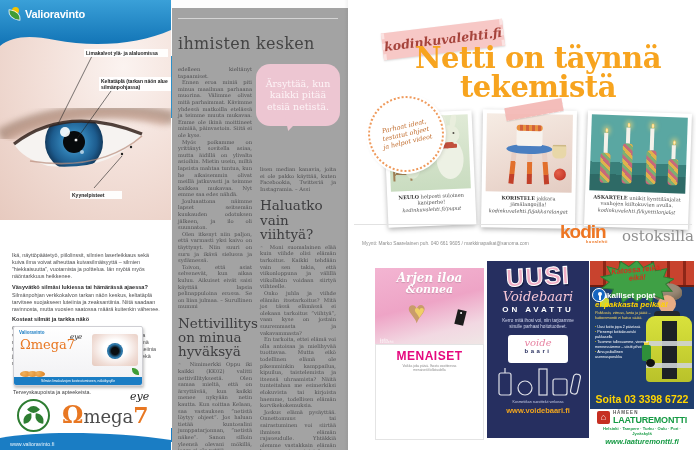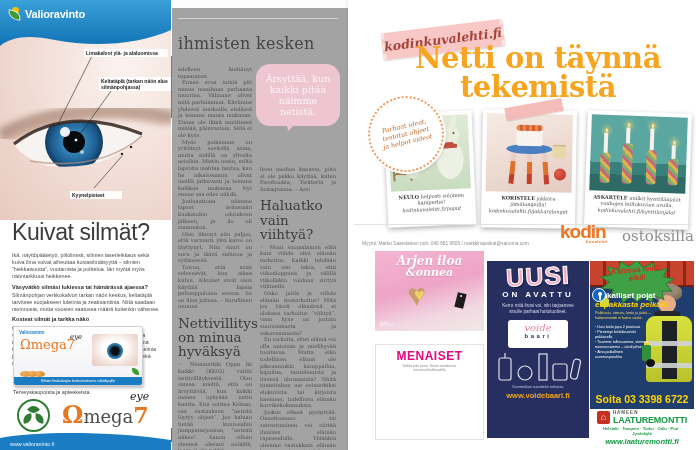--- a/index.html
+++ b/index.html
@@ -150,21 +150,21 @@
   
   .div1{position:absolute;left:6px;top:224px;width:338px;height:1px;background:#e2e2e2;}
   .sales{position:absolute;left:14px;top:236px;font-size:4.8px;color:#8e8e8e;}
   .klogo{position:absolute;left:212px;top:221px;width:60px;height:26px;}
   .kk{font-size:19px;font-weight:bold;color:#ee7623;letter-spacing:-1px;}
   .ksub{position:absolute;left:26px;top:18px;font-size:4.2px;color:#ee7623;font-weight:bold;
         letter-spacing:.4px;}
   .ost{position:absolute;left:274px;top:227px;font-family:"DejaVu Serif",serif;font-size:15px;color:#8f8f8f;}
 
   
-  .adA{position:absolute;left:27px;top:251px;width:109px;height:80px;overflow:hidden;
+  .adA{position:absolute;left:27px;top:268px;width:109px;height:80px;overflow:hidden;
        background:linear-gradient(165deg,#f3b5d2 0%,#eea4c6 45%,#f2d8e2 75%,#efe9e6 100%);}
   .a1,.a2{text-align:center;font-family:"DejaVu Serif",serif;font-style:italic;font-weight:bold;
           color:#fff;text-shadow:0 1px 1px rgba(0,0,0,.15);line-height:1.0;}
   .a1{margin-top:4px;font-size:12px;} .a2{font-size:11px;}
   .heart{position:absolute;left:32px;top:28px;font-size:32px;line-height:1;color:#c99c6a;}
   .heart:before{content:"♥";}
   .heart i{position:absolute;left:7px;top:7px;font-size:18px;font-style:normal;color:#f0cf66;}
   .heart i:before{content:"♥";}
   .tagb{position:absolute;right:19px;top:42px;width:9px;height:15px;background:#1c1c1c;
         transform:rotate(14deg);}
@@ -303,21 +303,20 @@
     <div class="brand">
       <span class="bicon">
           <i class="sun"></i>
           <i class="leaf"></i>
         </span>
       <span>Valioravinto</span>
     </div>
     <div class="lbl lbl1">Limakalvot ylä- ja alaluomissa</div>
     <div class="lbl lbl2">Keltatäplä (tarkan näön alue silmänpohjassa)</div>
     <div class="lbl lbl3">Kyynelpisteet</div>
-    <h1 class="adh1">Kuivat silmät?</h1>
     <div class="adtext">
       <p>Ikä, näyttöpäätetyö, piilolinssit, silmien laserleikkaus sekä kuiva ilma voivat aiheuttaa kuivasilmäisyyttä – silmien ”hiekkaisuutta”, vuotamista ja polttelua. Iän myötä myös näöntarkkuus heikkenee.</p>
       <h4>Väsyvätkö silmäsi lukiessa tai hämärässä ajaessa?</h4>
       <p>Silmänpohjan verkkokalvon tarkan näön keskus, keltatäplä tarvitsee suojakseen luteiinia ja zeaksantiinia. Niitä saadaan ravinnosta, mutta vuosien saatossa määrä kuitenkin vähenee.</p>
       <h4>Kosteat silmät ja tarkka näkö</h4>
       <p>Omega7-Eye -kapselit sisältävät silmän limakalvoille, verkkokalvolle ja kyynelnesteelle tarpeellisia luonnollisia ravintoaineita. Omega7-Eye on ainutlaatuinen yhdistelmä tutkittua SBA24-kaksoistyrniöljyä sekä samettikukan luteiinia ja zeaksantiinia. Se auttaa silmiä pysymään kosteina sekä näkemään tarkasti.</p>
     </div>
     <div class="pbox">
       <span class="pb-brand">Valioravinto</span>
       <span class="pb-name">Ωmega7</span>
@@ -355,21 +354,21 @@
       <p class="ind">Ennen eroa miniä piti minua maailman parhaana muorina. Välimme olivat mitä parhaimmat. Kävimme yhdessä matkoilla etelässä ja teimme muuta mukavaa. Emme ole ikinä moittineet miniää, päinvastoin. Siitä ei ole kyse.</p>
       <p class="ind">Myös poikamme on yrittänyt sovitella asiaa, mutta äidillä on ylivalta asioihin. Mietin usein, miltä lapsista mahtaa tuntua, kun he aikaisemmin olivat meillä jatkuvasti ja teimme kaikkea mukavaa. Nyt emme saa edes nähdä.</p>
       <p class="ind">Jouluaattona näimme lapset seitsemän kuukauden odotuksen jälkeen, ja ilo oli suunnaton.</p>
       <p class="ind">Olen itkenyt niin paljon, että varmasti yksi kaivo on täyttynyt. Niin suuri on suru ja ikävä sielussa ja sydämessä.</p>
       <p class="ind">Toivon, että asiat selvenevät, kun aikaa kuluu. Aikuiset eivät saisi käyttää lapsia pelinappuloina erossa. Se on liian julmaa. – Surullinen mummi</p>
       <h3>Nettivillitys on minua hyväksyä</h3>
       <p>◦ Nimimerkki Oppu iki kaikki (KK02) valitti nettivillityksestä. Olen samaa mieltä, että on ärsyttävää, kun kaikki menee nykyään netin kautta. Kun soittaa Kelaan, saa vastauksen ”netistä löytyy ohjeet”. Jos haluan tietää kuntosalini jumppatarjonnan, ”netistä näkee”. Sanon silloin yleensä olevani mökillä, jossa ei ole nettiä.</p>
       <p class="ind">Valitettavasti yhteiskunta muuttuu, ja nettivillitys on vain hyväksyttävä meidänkin, jotka sitä vastustavat. Ei meillä enää ole lankapuhelimia, VHS-videoita, tietosanakirjoja tai puhelinluetteloitakaan.</p>
 
     </div>
-    <div class="bubble">Ärsyttää, kun kaikki pitää näimme netistä.</div>
+    <div class="bubble">Ärsyttää, kun kaikki pitää etsiä netistä.</div>
     <div class="colB">
       <p>lisen median kanavia, joita ei ole pakko käyttää, kuten Facebookia, Twitteriä ja Instagramia. – Assi</p>
       <h3>Haluatko vain viihtyä?</h3>
       <p>◦ Moni suomalainen elää kuin viihde olisi elämän tarkoitus. Kaikki tehdään vain sen takia, että viikonloppuna ja välillä viikollakin voidaan siirtyä viihteelle.</p>
       <p class="ind">Onko juhla ja viihde elämän itsetarkoitus? Mitä jos tässä elämässä ei olekaan tarkoitus ”viihtyä”, vaan kyse on jostain suuremmasta ja vakavammasta?</p>
       <p class="ind">En tarkoita, ettei elämä voi olla antoisaa ja mielihyvää tuottavaa. Mutta eikö todellinen elämä ole pikemminkin kamppailua, kipuilua, taistelemista ja itsensä uhraamista? Näitä tunteitahan me esimerkiksi elokuvista tai kirjoista haemme, todellisen elämän korvikekokemuksia.</p>
       <p class="ind">Joskus elämä pysäyttää. Onnettomuus tai sairastuminen voi siirtää ihmisen elämän rajaseudulle. Yhtäkkiä olemme vastakkain elämän kanssa ja taistelemme olemassaolostamme.</p>
 
     </div>
   </section>
@@ -475,20 +474,21 @@
     <div class="adM">
       <div class="mlogo">MENAISET</div>
       <div class="mtag">
         <span>Vaikka joka päivä. Ihastu osoitteessa</span>
         <span>menaiset.fi/ollatuulella</span>
       </div>
     </div>
 
     <div class="adV">
       <div class="uusi">UUSI</div>
+      <div class="vscript">Voidebaari</div>
       <div class="avattu">ON AVATTU</div>
       <div class="vbody">Kerro mitä ihosi voi, niin tarjoamme sinulle parhaat hoitotuotteet.</div>
       <div class="vbox">
         <div class="vb1">voide</div>
         <div class="vb2">baari</div>
       </div>
       <svg class="vsvg" width="90" height="32">
         <g stroke="#fff" fill="none" stroke-width="1.2" opacity="0.85">
           <rect x="6" y="7" width="12" height="22" rx="2"></rect>
             <line x1="12" y1="7" x2="12" y2="2"></line>

